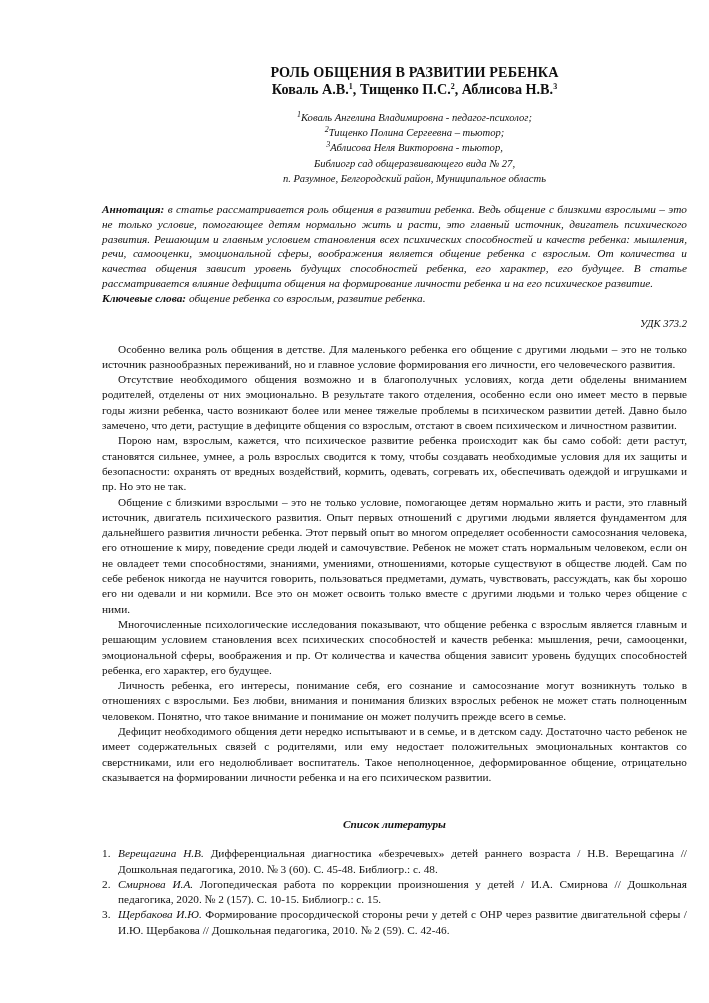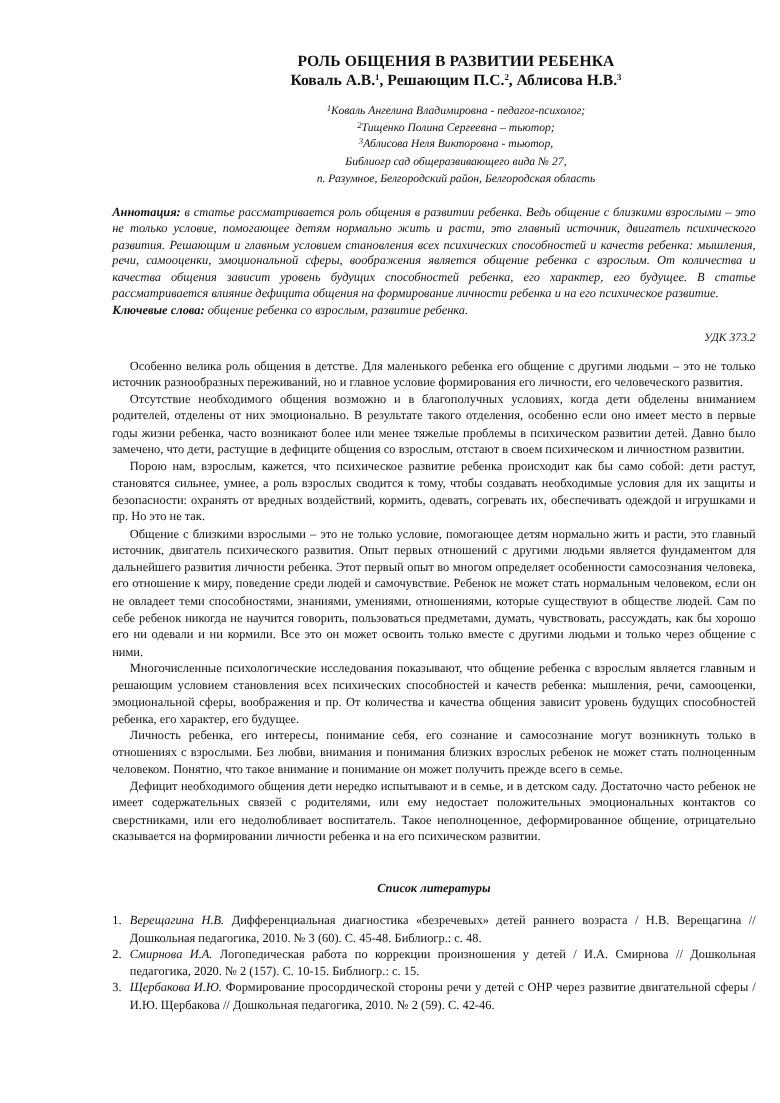--- a/index.html
+++ b/index.html
@@ -1,21 +1,21 @@
 <!DOCTYPE html>
 <html><head>
   <meta charset="utf-8">
   <style>
     html, body { margin: 0; padding: 0; background: #ffffff; }
     body {
       width: 709px; height: 1003px; overflow: hidden; position: relative;
       font-family: "Liberation Serif", "DejaVu Serif", serif;
       color: #111;
     }
-    .page { position: absolute; left: 102px; top: 48px; width: 585px; }
+    .page { position: absolute; left: 102px; top: 64px; width: 585px; }
     .title {
       text-align: center; font-weight: bold; font-size: 14.2px; line-height: 17px;
       margin: 0 0 0 40px; letter-spacing: 0.1px;
     }
     .authors {
       text-align: center; font-weight: bold; font-size: 14.2px; line-height: 17px;
       margin: 0 0 0 40px;
     }
     .authors sup, .aff sup { font-size: 8px; vertical-align: top; position: relative; top: -3px; }
     .affs { margin: 12px 0 0 40px; text-align: center; font-style: italic; font-size: 10.6px; line-height: 15.2px; }
@@ -36,29 +36,29 @@
     .refs i { font-style: italic; }
   </style>
 </head>
 <body>
 
 <div class="page">
 
   <div class="title">РОЛЬ ОБЩЕНИЯ В РАЗВИТИИ РЕБЕНКА</div>
 
   <div class="authors">
-    <span>Коваль А.В.</span><sup>1</sup><span>, </span><span>Решающим П.С.</span><sup>2</sup><span>, </span><span>Аблисова Н.В.</span><sup>3</sup>
+    <span>Коваль А.В.</span><sup>1</sup><span>, </span><span>Тищенко П.С.</span><sup>2</sup><span>, </span><span>Аблисова Н.В.</span><sup>3</sup>
   </div>
 
   <div class="affs">
     <span class="aff"><sup>1</sup><span>Коваль Ангелина Владимировна - педагог-психолог;</span></span>
     <span class="aff"><sup>2</sup><span>Тищенко Полина Сергеевна – тьютор;</span></span>
     <span class="aff"><sup>3</sup><span>Аблисова Неля Викторовна - тьютор,</span></span>
     <span class="aff"><span>Библиогр сад общеразвивающего вида № 27,</span></span>
-    <span class="aff"><span>п. Разумное, Белгородский район, Белгородская область</span></span>
+    <span class="aff"><span>п. Разумное, Белгородский район, Муниципальное область</span></span>
   </div>
 
   <div class="abstract">
     <b>Аннотация:</b><span> в статье рассматривается роль общения в развитии ребенка. Ведь общение с близкими взрослыми – это не только условие, помогающее детям нормально жить и расти, это главный источник, двигатель психического развития. Решающим и главным условием становления всех психических способностей и качеств ребенка: мышления, речи, самооценки, эмоциональной сферы, воображения является общение ребенка с взрослым. От количества и качества общения зависит уровень будущих способностей ребенка, его характер, его будущее. В статье рассматривается влияние дефицита общения на формирование личности ребенка и на его психическое развитие.</span>
   </div>
   <div class="keywords">
     <b>Ключевые слова:</b><span> общение ребенка со взрослым, развитие ребенка.</span>
   </div>
 
   <div class="udk">УДК 373.2</div>

